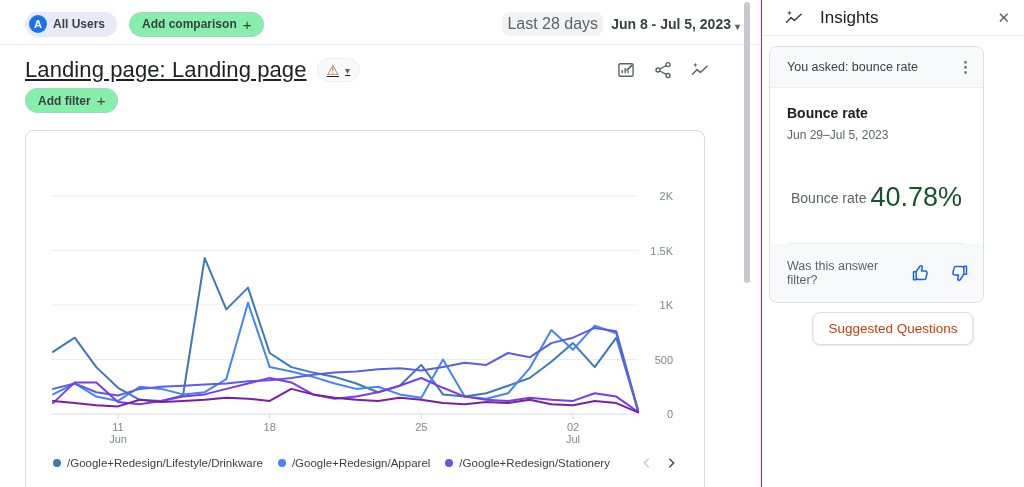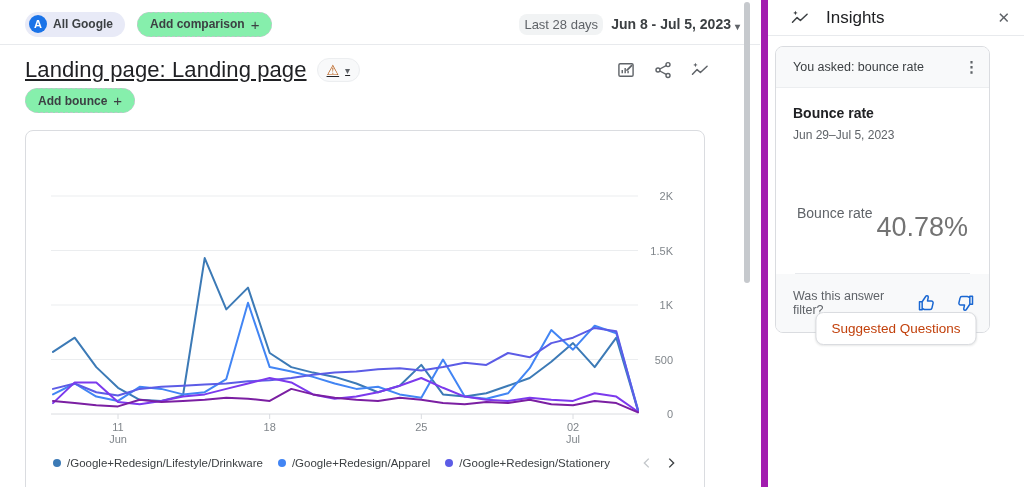--- a/index.html
+++ b/index.html
@@ -11,21 +11,21 @@
   
   .topbar { position:absolute; left:25px; top:11px; right:20px; height:26px; display:flex; align-items:center; }
   .chip { display:inline-flex; align-items:center; gap:6px; height:25px; border-radius:14px;
           padding:0 12px; font-size:12px; font-weight:700; color:#3c4043; cursor:pointer; }
   .chip-solid { background:#e8eaf7; padding-left:4px; }
   .chip-dashed { border:1px dashed #c0c4c9; background:#86efac; margin-left:12px; }
   .avatar { width:18px; height:18px; border-radius:50%; background:#1a73e8; color:#fff;
             display:flex; align-items:center; justify-content:center; font-size:11px; font-weight:700; }
   .plus { font-weight:400; font-size:15px; color:#3c4043; }
   .date-area { margin-left:auto; display:flex; align-items:center; gap:8px; }
-  .preset { background:#f1f3f4; color:#5f6368; font-size:13px; padding:3px 5px; border-radius:8px; }
+  .preset { background:#f1f3f4; color:#5f6368; font-size:16px; padding:3px 5px; border-radius:8px; }
   .daterange { font-size:14px; font-weight:700; color:#3c4043; display:flex; align-items:flex-end; gap:4px; cursor:pointer; }
   .caret { font-size:10px; color:#5f6368; }
   .top-divider { position:absolute; left:0; top:44px; width:760px; height:1px; background:#e8eaed; }
 
   
   .title-row { position:absolute; left:25px; top:56px; right:20px; height:28px; display:flex; align-items:center;text-decoration:underline; }
   .page-title { font-size:22px; font-weight:400; color:#202124; letter-spacing:.1px; }
   .warn-pill { margin-left:10px; height:24px; border-radius:13px; background:#f8f9fa; border:1px solid #eceef0;
                display:inline-flex; align-items:center; gap:6px; padding:0 9px; cursor:pointer; }
   .warn-glyph { color:#b4540a; font-size:14px; line-height:1; }
@@ -45,59 +45,59 @@
       -webkit-mask-image:linear-gradient(90deg,#000 55%,transparent 95%);
       mask-image:linear-gradient(90deg,#000 55%,transparent 95%); }
   .legend-nav { margin-left:auto; display:flex; align-items:center; gap:10px; margin-right:18px; }
   .legend-nav svg { cursor:pointer; }
 
   .scroll-thumb { position:absolute; left:744px; top:2px; width:6px; height:281px;
                   background:#c6c9cd; border-radius:3px; }
 
   
   .panel { position:absolute; left:761px; top:0; width:263px; height:487px; background:#fff;
-           border-left:7px solid #a21caf; }
+           border-left:1px solid #a21caf; }
   .panel-header { height:36px; display:flex; align-items:center; padding:0 14px 0 22px;
                   border-bottom:1px solid #e8eaed; }
   .panel-title { font-size:17px; color:#202124; margin-left:16px; }
   .panel-close { margin-left:auto; color:#5f6368; font-size:15px; cursor:pointer; }
 
   .insight-card { position:absolute; left:7px; top:46px; width:215px; border:1px solid #dadce0;
                   border-radius:8px; overflow:hidden; background:#fff; }
   .ic-head { background:#f8f9fa; display:flex; align-items:center; padding:11px 10px 11px 17px;
              border-bottom:1px solid #eceef0; }
   .ic-question { font-size:12.5px; color:#3c4043; }
   .ic-kebab { margin-left:auto; color:#5f6368; font-size:15px; font-weight:700; cursor:pointer; letter-spacing:0; }
   .ic-body { padding:17px 17px 0 17px; }
   .ic-metric-title { font-size:14px; font-weight:700; color:#202124; }
   .ic-dates { font-size:12px; color:#5f6368; margin-top:7px; }
   .ic-metric-row { display:flex; align-items:center; justify-content:space-between; margin:40px 4px 0 4px; }
   .ic-metric-label { font-size:14px; color:#5f6368; }
-  .ic-metric-value { font-size:27px; color:#737373;margin-top:30px; }
+  .ic-metric-value { font-size:27px; color:#14532d; }
   .ic-inset-divider { height:1px; background:#e8eaed; margin:30px 2px 0 2px; }
   .ic-foot { background:#f8f9fa; display:flex; align-items:center; padding:15px 14px 15px 17px; }
   .ic-feedback { font-size:12.5px; color:#5f6368; }
   .thumbs { margin-left:auto; display:flex; align-items:center; gap:18px; }
   .thumbs svg { cursor:pointer; }
 
   .suggested-btn { position:absolute; left:50%; transform:translateX(-50%); top:312px;
                    background:#fff; border:1px solid #dadce0; border-radius:8px; padding:8px 15px;
                    font-size:13.5px; color:#c2410c; font-weight:400; cursor:pointer;
                    box-shadow:0 1px 2px rgba(60,64,67,.12); white-space:nowrap;
                    font-family:"Liberation Sans", sans-serif; }
 </style>
 </head>
 <body>
 
 <div class="main">
 
   <div class="topbar">
     <div class="chip chip-solid">
       <span class="avatar">A</span>
-      <span>All Google</span>
+      <span>All Users</span>
     </div>
     <div class="chip chip-dashed">
       <span>Add comparison</span>
       <span class="plus">+</span>
     </div>
     <div class="date-area">
       <span class="preset">Last 28 days</span>
       <span class="daterange">
         <span>Jun 8 - Jul 5, 2023</span>
         <span class="caret">▾</span>
@@ -128,21 +128,21 @@
           <line x1="8.2" y1="13.2" x2="15.8" y2="17.3"></line>
       </svg>
       <svg class="tb-icon" viewBox="0 0 24 24" fill="none" stroke="#5f6368" stroke-width="1.8">
         <polyline points="3,17 8.5,11.5 12.5,15 20.5,7.5" stroke-linecap="round" stroke-linejoin="round"></polyline>
         <path d="M6.5 3.2 l.8 1.9 1.9.8 -1.9.8 -.8 1.9 -.8-1.9 -1.9-.8 1.9-.8z" fill="#5f6368" stroke="none"></path>
       </svg>
     </div>
   </div>
 
   <div class="chip chip-dashed add-filter" style="margin-left:0">
-    <span>Add bounce</span>
+    <span>Add filter</span>
     <span class="plus">+</span>
   </div>
 
   <div class="chart-card">
     <svg id="chart-svg" width="680" height="288">
         <line x1="25" y1="247" x2="612" y2="247" stroke="#dadce0" stroke-width="1"></line>
         <text x="647" y="251" text-anchor="end" fill="#80868b" font-size="11">0</text>
         <line x1="25" y1="192.5" x2="612" y2="192.5" stroke="#ebedef" stroke-width="1"></line>
         <text x="647" y="196.5" text-anchor="end" fill="#80868b" font-size="11">500</text>
         <line x1="25" y1="138" x2="612" y2="138" stroke="#ebedef" stroke-width="1"></line>

